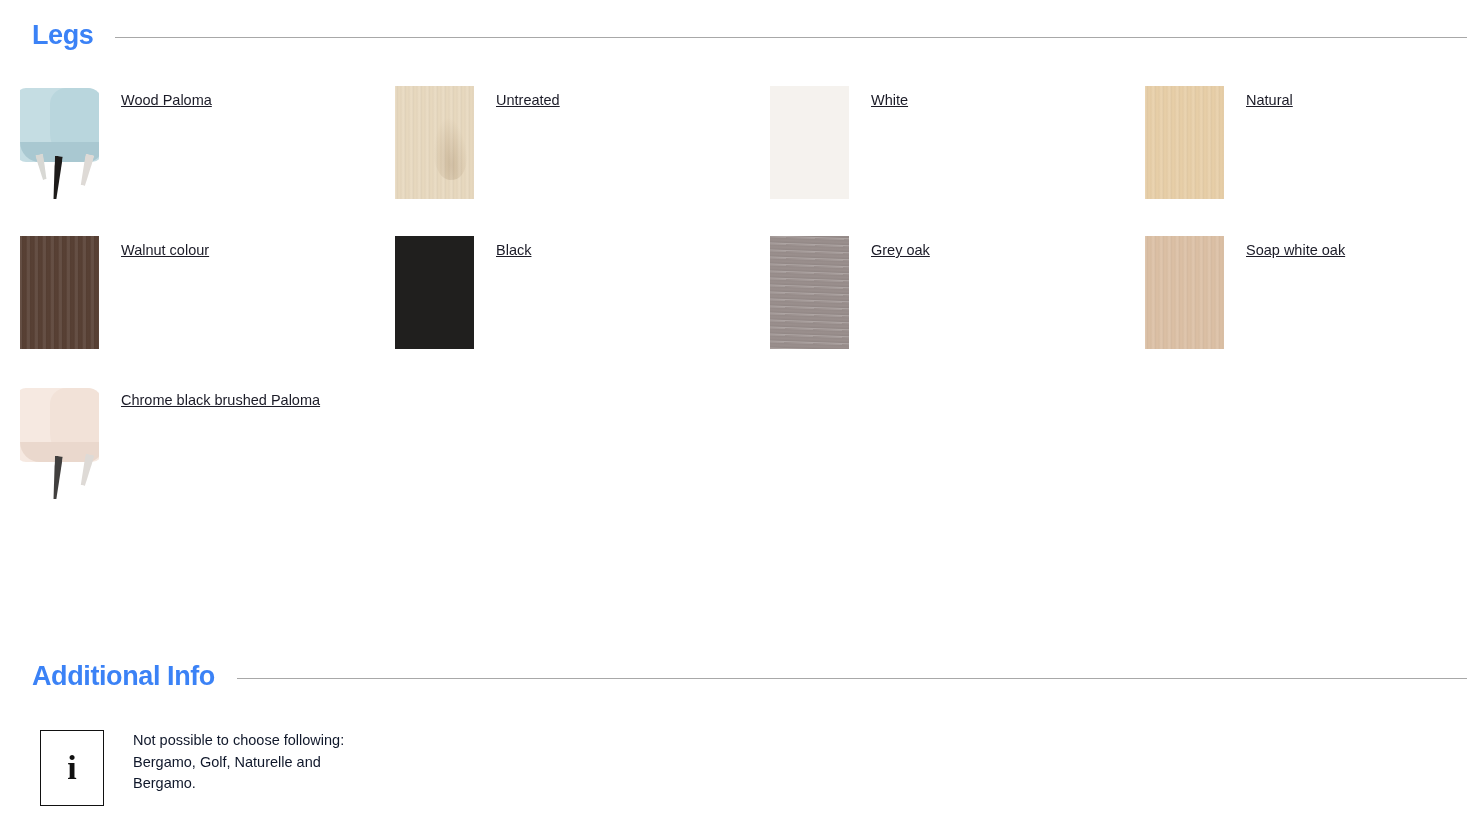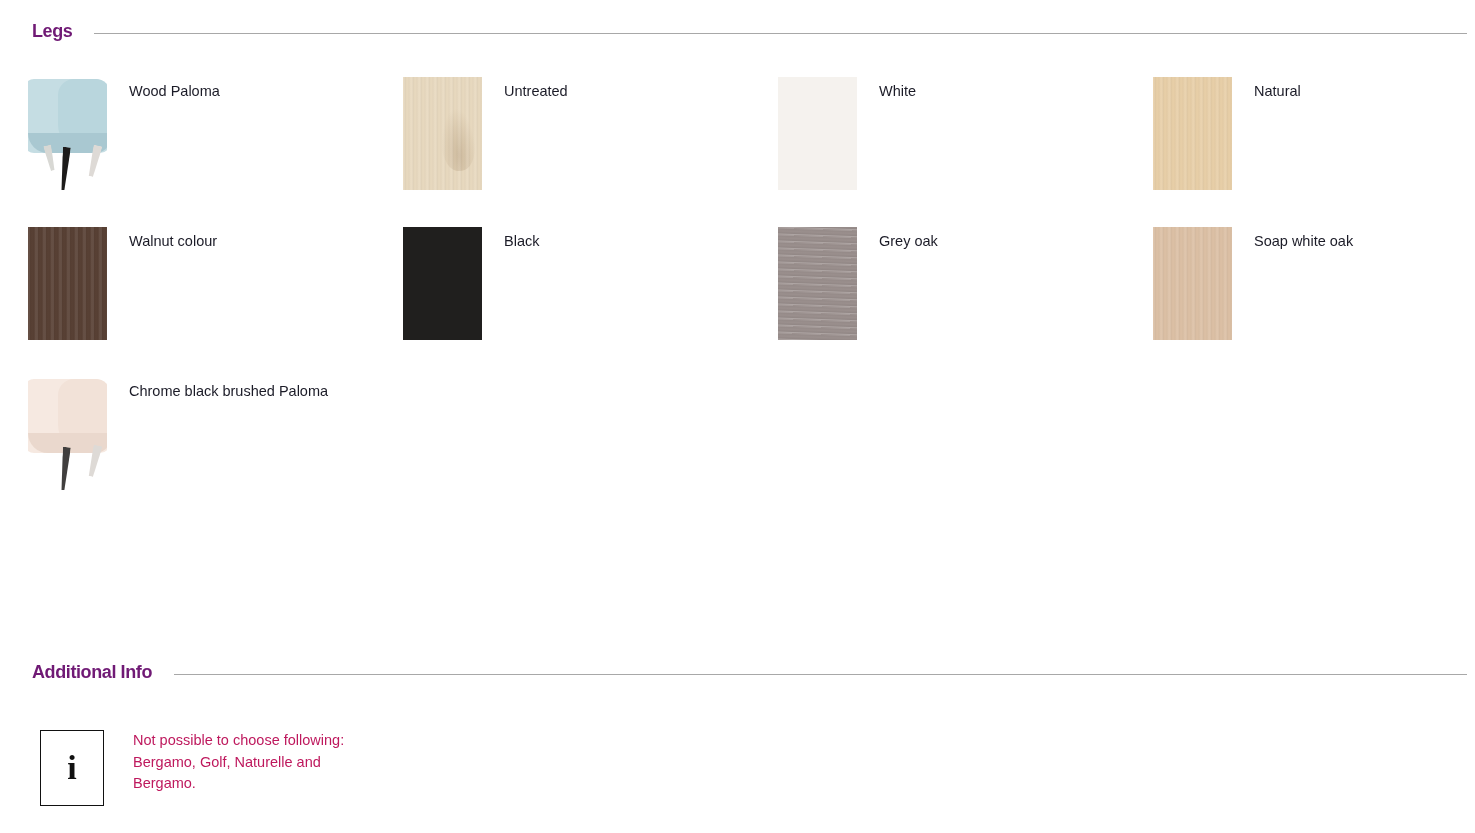--- a/index.html
+++ b/index.html
@@ -23,43 +23,44 @@
     left: 0;
     width: 1475px;
   }
   .section-head {
     display: flex;
     align-items: center;
     padding-left: 32px;
     padding-right: 8px;
   }
   .section-title {
-    font-size: 18px;
+    font-size: 27px;
     font-weight: bold;
     letter-spacing: -0.4px;
-    color: #701a75;
+    color: #3b82f6;
     white-space: nowrap;
     line-height: 1;
     text-align: center;
   }
   .section-rule {
     flex: 1 1 auto;
     height: 1px;
     background: #a8a8a8;
     margin-left: 22px;
     margin-top: 4px;
   }
 
   
   .swatch-grid {
     position: relative;
-    padding-left: 28px;
+    padding-left: 20px;
     display: grid;
     grid-template-columns: repeat(4, 375px);
     grid-auto-rows: 150px;
+    text-decoration: underline;
   }
   .swatch-cell {
     display: flex;
     align-items: flex-start;
   }
   .swatch {
     width: 79px;
     height: 113px;
     flex: 0 0 auto;
     position: relative;
@@ -199,21 +200,21 @@
     font-size: 34px;
     font-weight: bold;
     line-height: 1;
     color: #111111;
     font-family: "Liberation Serif", serif;
   }
   .info-text {
     margin-left: 29px;
     font-size: 14.5px;
     line-height: 21.5px;
-    color: #be185d;
+    color: #0f172a;
     max-width: 420px;
   }
   .info-text div { white-space: nowrap; }
 </style>
 </head>
 <body>
 
 <div class="section" style="top:22px;">
   <div class="section-head">
     <div class="section-title">Legs</div>

